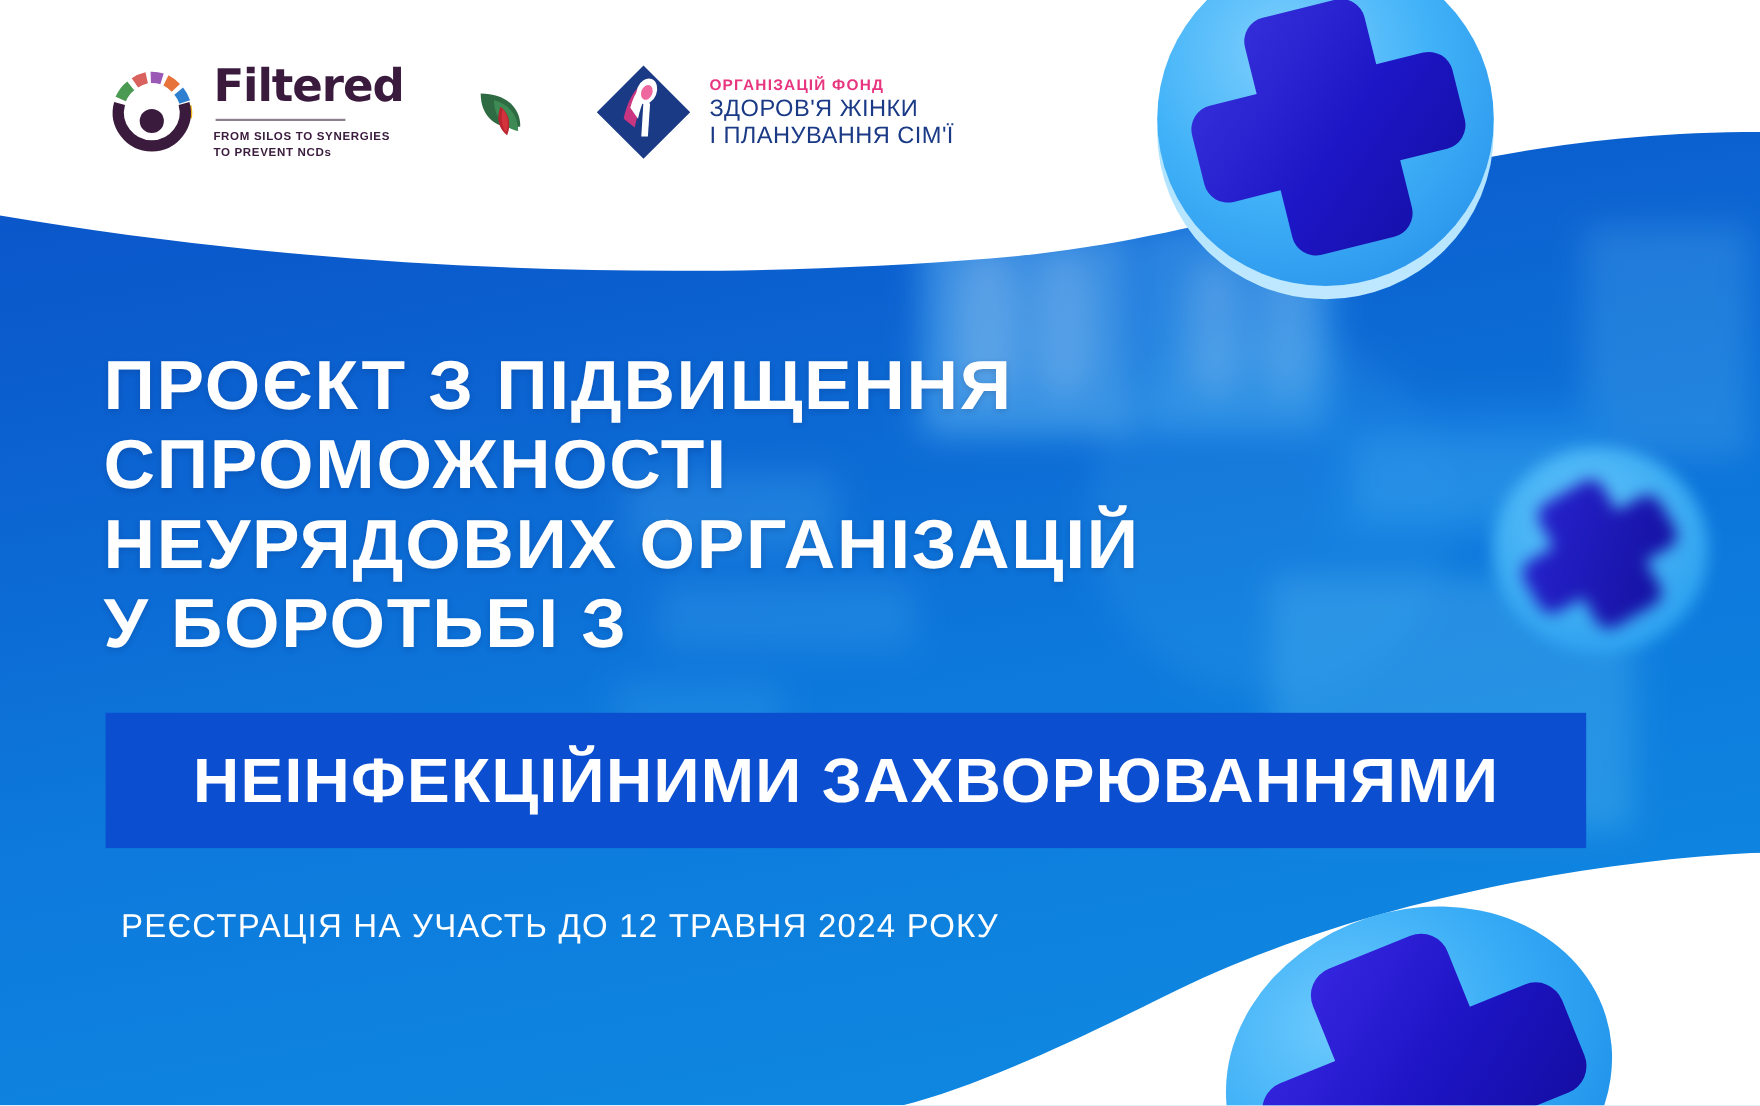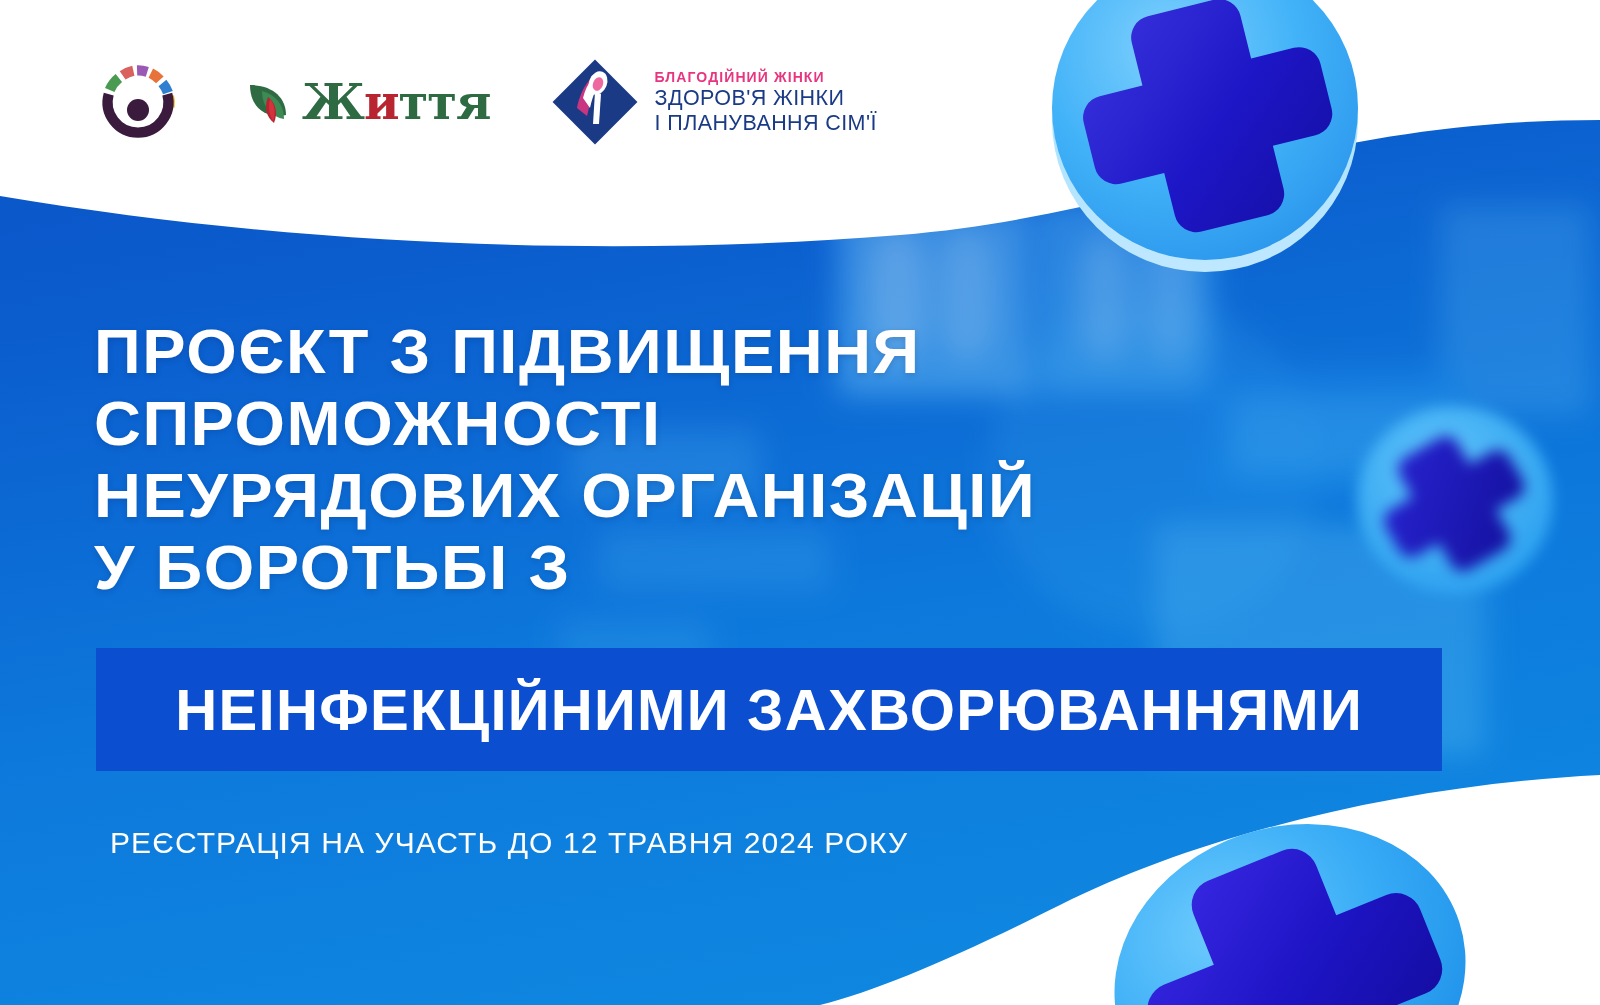--- a/index.html
+++ b/index.html
@@ -276,49 +276,54 @@
               <path d="M -1.0,-34.0 A 33,33 0 0 1 10.0,-32.5" stroke="#9b59b6" transform="scale(0.93)"></path>
               <path d="M 13.8,-31.1 A 33,33 0 0 1 23.5,-23.8" stroke="#e8733a" transform="scale(0.93)"></path>
               <path d="M 26.3,-20.5 A 33,33 0 0 1 32.2,-10.0" stroke="#2f7fd0" transform="scale(0.93)"></path>
               <path d="M 33.4,-6.0 A 33,33 0 0 1 33.8,5.5" stroke="#f0b519" transform="scale(0.93)"></path>
             </g>
             <path d="M -31.5,-8.5 A 32.7,32.7 0 1 0 31.5,-8.5" stroke="#3a1b3d" stroke-width="11" fill="none" transform="scale(0.93)"></path>
             <circle cx="0" cy="8" r="11" fill="#3a1b3d"></circle>
           </g>
         </svg>
       </div>
+      <div class="filtered-text">
+        <div class="filtered-word">Filtered</div>
+        <div class="filtered-rule"></div>
+        <div class="filtered-tag">FROM SILOS TO SYNERGIES</div>
+        <div class="filtered-tag">TO PREVENT NCDs</div>
+      </div>
     </div>
 
     <div class="logo-zhyttia">
       <div class="leaf-mark">
         <svg viewBox="0 0 52 54">
           <path d="M8,10 C30,10 44,22 44,40 C26,44 8,34 8,10 Z" fill="#2e6b42"></path>
           <path d="M20,16 C34,20 42,30 42,44 C30,42 20,32 20,16 Z" fill="#3d8a55"></path>
           <path d="M26,22 C34,28 36,38 32,48 C24,42 22,32 26,22 Z" fill="#b82430"></path>
           <path d="M28,24 C33,30 34,38 31,46 C27,40 26,31 28,24 Z" fill="#d2333c"></path>
         </svg>
       </div>
-      <div class="zh-word"><span class="zh-g">Ж</span><span class="zh-r">и</span><span class="zh-g">ття</span></div>
     </div>
 
     <div class="logo-fund">
       <div class="fund-diamond">
         <svg viewBox="0 0 88 88">
           <g transform="translate(44,44) rotate(45)">
             <rect x="-30" y="-30" width="60" height="60" fill="#1a3a86"></rect>
           </g>
           <path d="M26,50 C30,30 40,16 52,14 C46,26 40,40 36,58 Z" fill="#e8357f" opacity=".85"></path>
           <path d="M32,40 C36,24 44,16 53,16 C47,26 42,36 39,50 Z" fill="#ffffff"></path>
           <ellipse cx="47" cy="25" rx="9" ry="12" transform="rotate(22 47 25)" fill="#ffffff"></ellipse>
           <ellipse cx="47" cy="26" rx="5" ry="7" transform="rotate(22 47 26)" fill="#e8357f" opacity=".75"></ellipse>
           <path d="M44,34 L42,66 L48,66 L50,36 Z" fill="#ffffff"></path>
         </svg>
       </div>
       <div class="fund-text">
-        <div class="fund-l1">БЛАГОДІЙНИЙ ЖІНКИ</div>
+        <div class="fund-l1">ОРГАНІЗАЦІЙ ФОНД</div>
         <div class="fund-l2">ЗДОРОВ'Я ЖІНКИ</div>
         <div class="fund-l3">І ПЛАНУВАННЯ СІМ'Ї</div>
       </div>
     </div>
 
   </div>
 
   <div class="headline">
     <div class="hl-line">ПРОЄКТ З ПІДВИЩЕННЯ</div>
     <div class="hl-line">СПРОМОЖНОСТІ</div>

